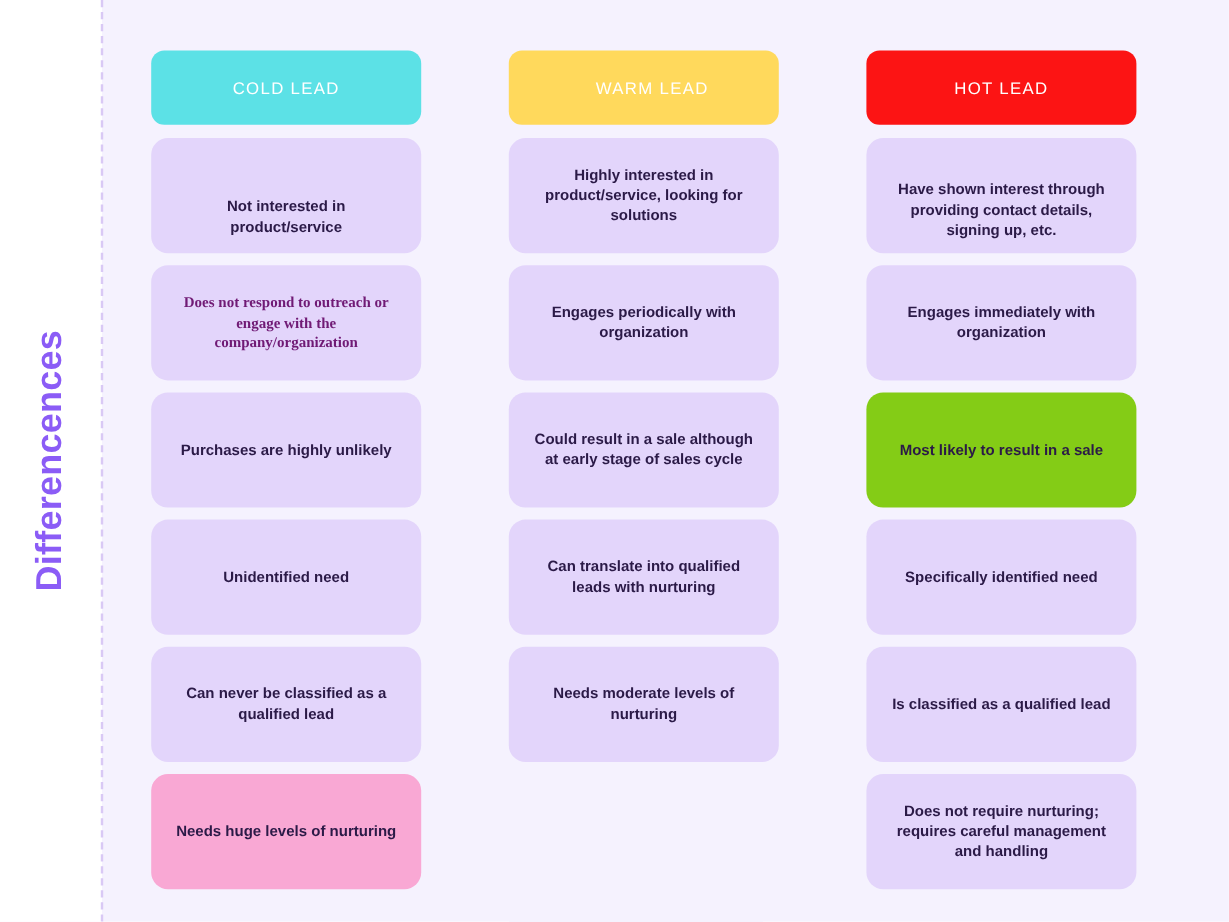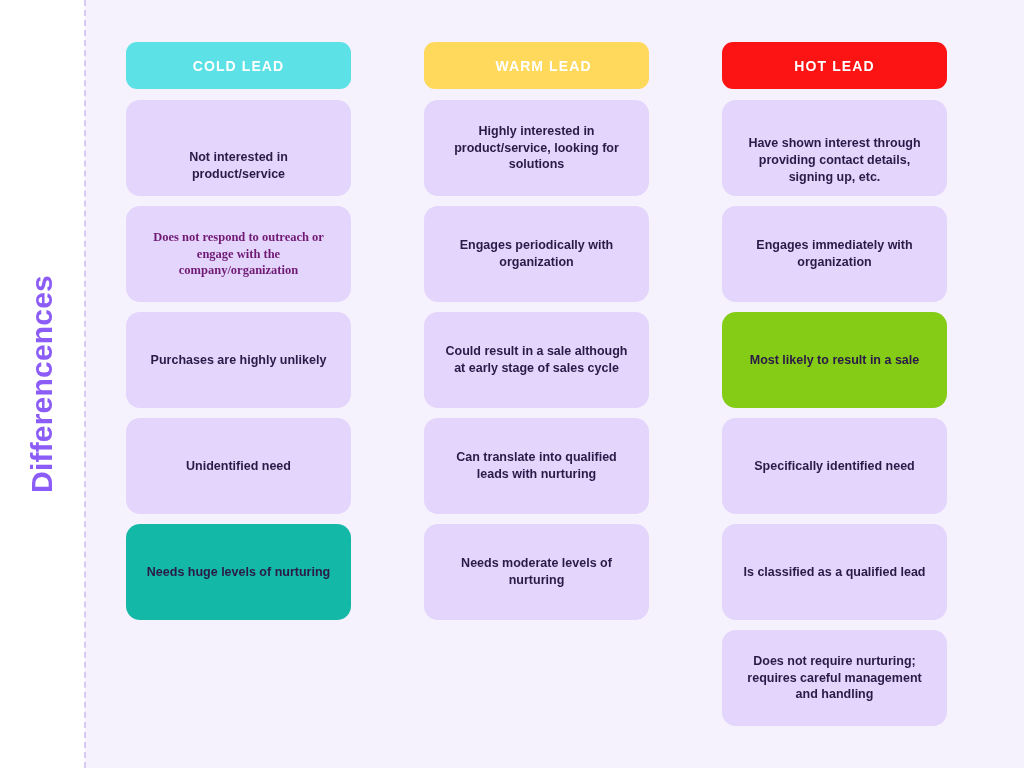--- a/index.html
+++ b/index.html
@@ -72,28 +72,28 @@
     display: flex;
     gap: 73px;
   }
   .column {
     width: 225px;
     display: flex;
     flex-direction: column;
   }
 
   .col-header {
-    height: 47px;
+    height: 62px;
     border-radius: 11px;
     display: flex;
     align-items: center;
     justify-content: center;
     color: #ffffff;
     font-size: 14px;
-    font-weight: bold;
+    font-weight: normal;
     letter-spacing: 1.1px;
     text-transform: uppercase;
     margin-bottom: 11px;
     box-sizing: border-box;
   }
 
   .cell {
     height: 96px;
     border-radius: 14px;
     background: #e3d5fb;
@@ -133,21 +133,24 @@
         </div>
       <div class="cell" style="background: rgb(227, 213, 251);">
           <span class="cell-text" style="color: #701a75; font-family: Liberation Serif, serif;">Does not respond to outreach or engage with the company/organization</span>
         </div>
       <div class="cell" style="background: rgb(227, 213, 251);">
           <span class="cell-text" style="color: rgb(43, 26, 71);">Purchases are highly unlikely</span>
         </div>
       <div class="cell" style="background: rgb(227, 213, 251);">
           <span class="cell-text" style="color: rgb(43, 26, 71);">Unidentified need</span>
         </div>
-      <div class="cell" style="background: #14b8a6;">
+      <div class="cell" style="background: rgb(227, 213, 251);">
+          <span class="cell-text" style="color: rgb(43, 26, 71);">Can never be classified as a qualified lead</span>
+        </div>
+      <div class="cell" style="background: #f9a8d4;">
           <span class="cell-text" style="color: rgb(43, 26, 71);">Needs huge levels of nurturing</span>
         </div>
     </div>
 
     <div class="column">
       <div class="col-header" style="background: rgb(255, 217, 92); color: rgb(255, 255, 255); padding-left: 14px;">WARM LEAD</div>
       <div class="cell" style="background: rgb(227, 213, 251);">
           <span class="cell-text" style="color: rgb(43, 26, 71);">Highly interested in product/service, looking for solutions</span>
         </div>
       <div class="cell" style="background: rgb(227, 213, 251);">

